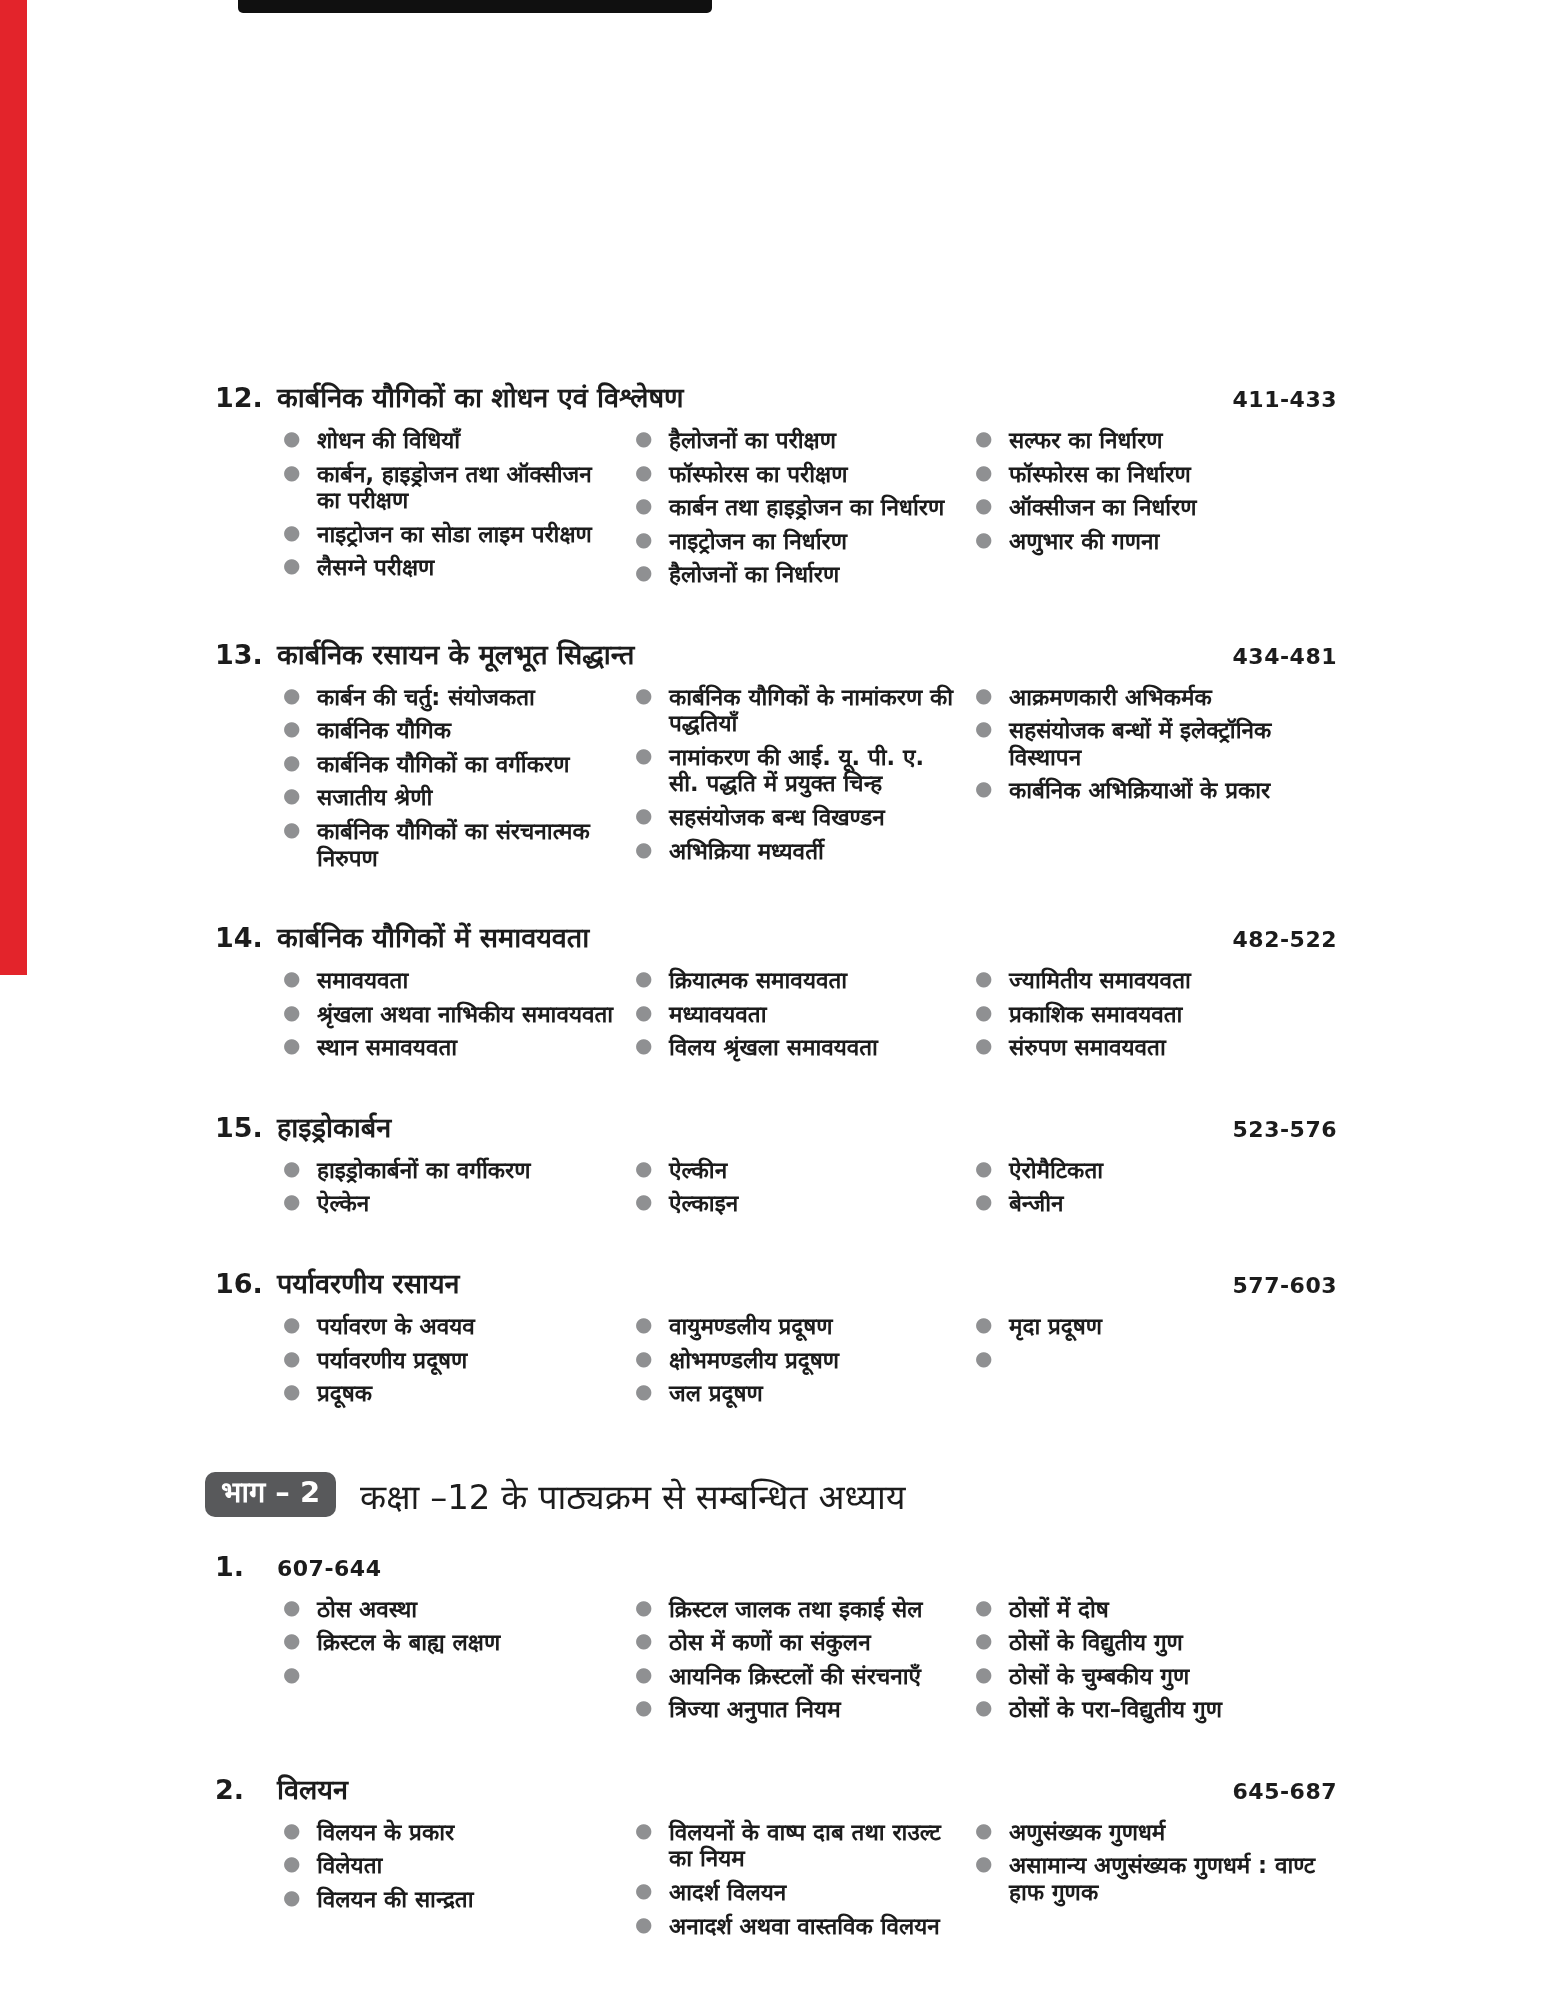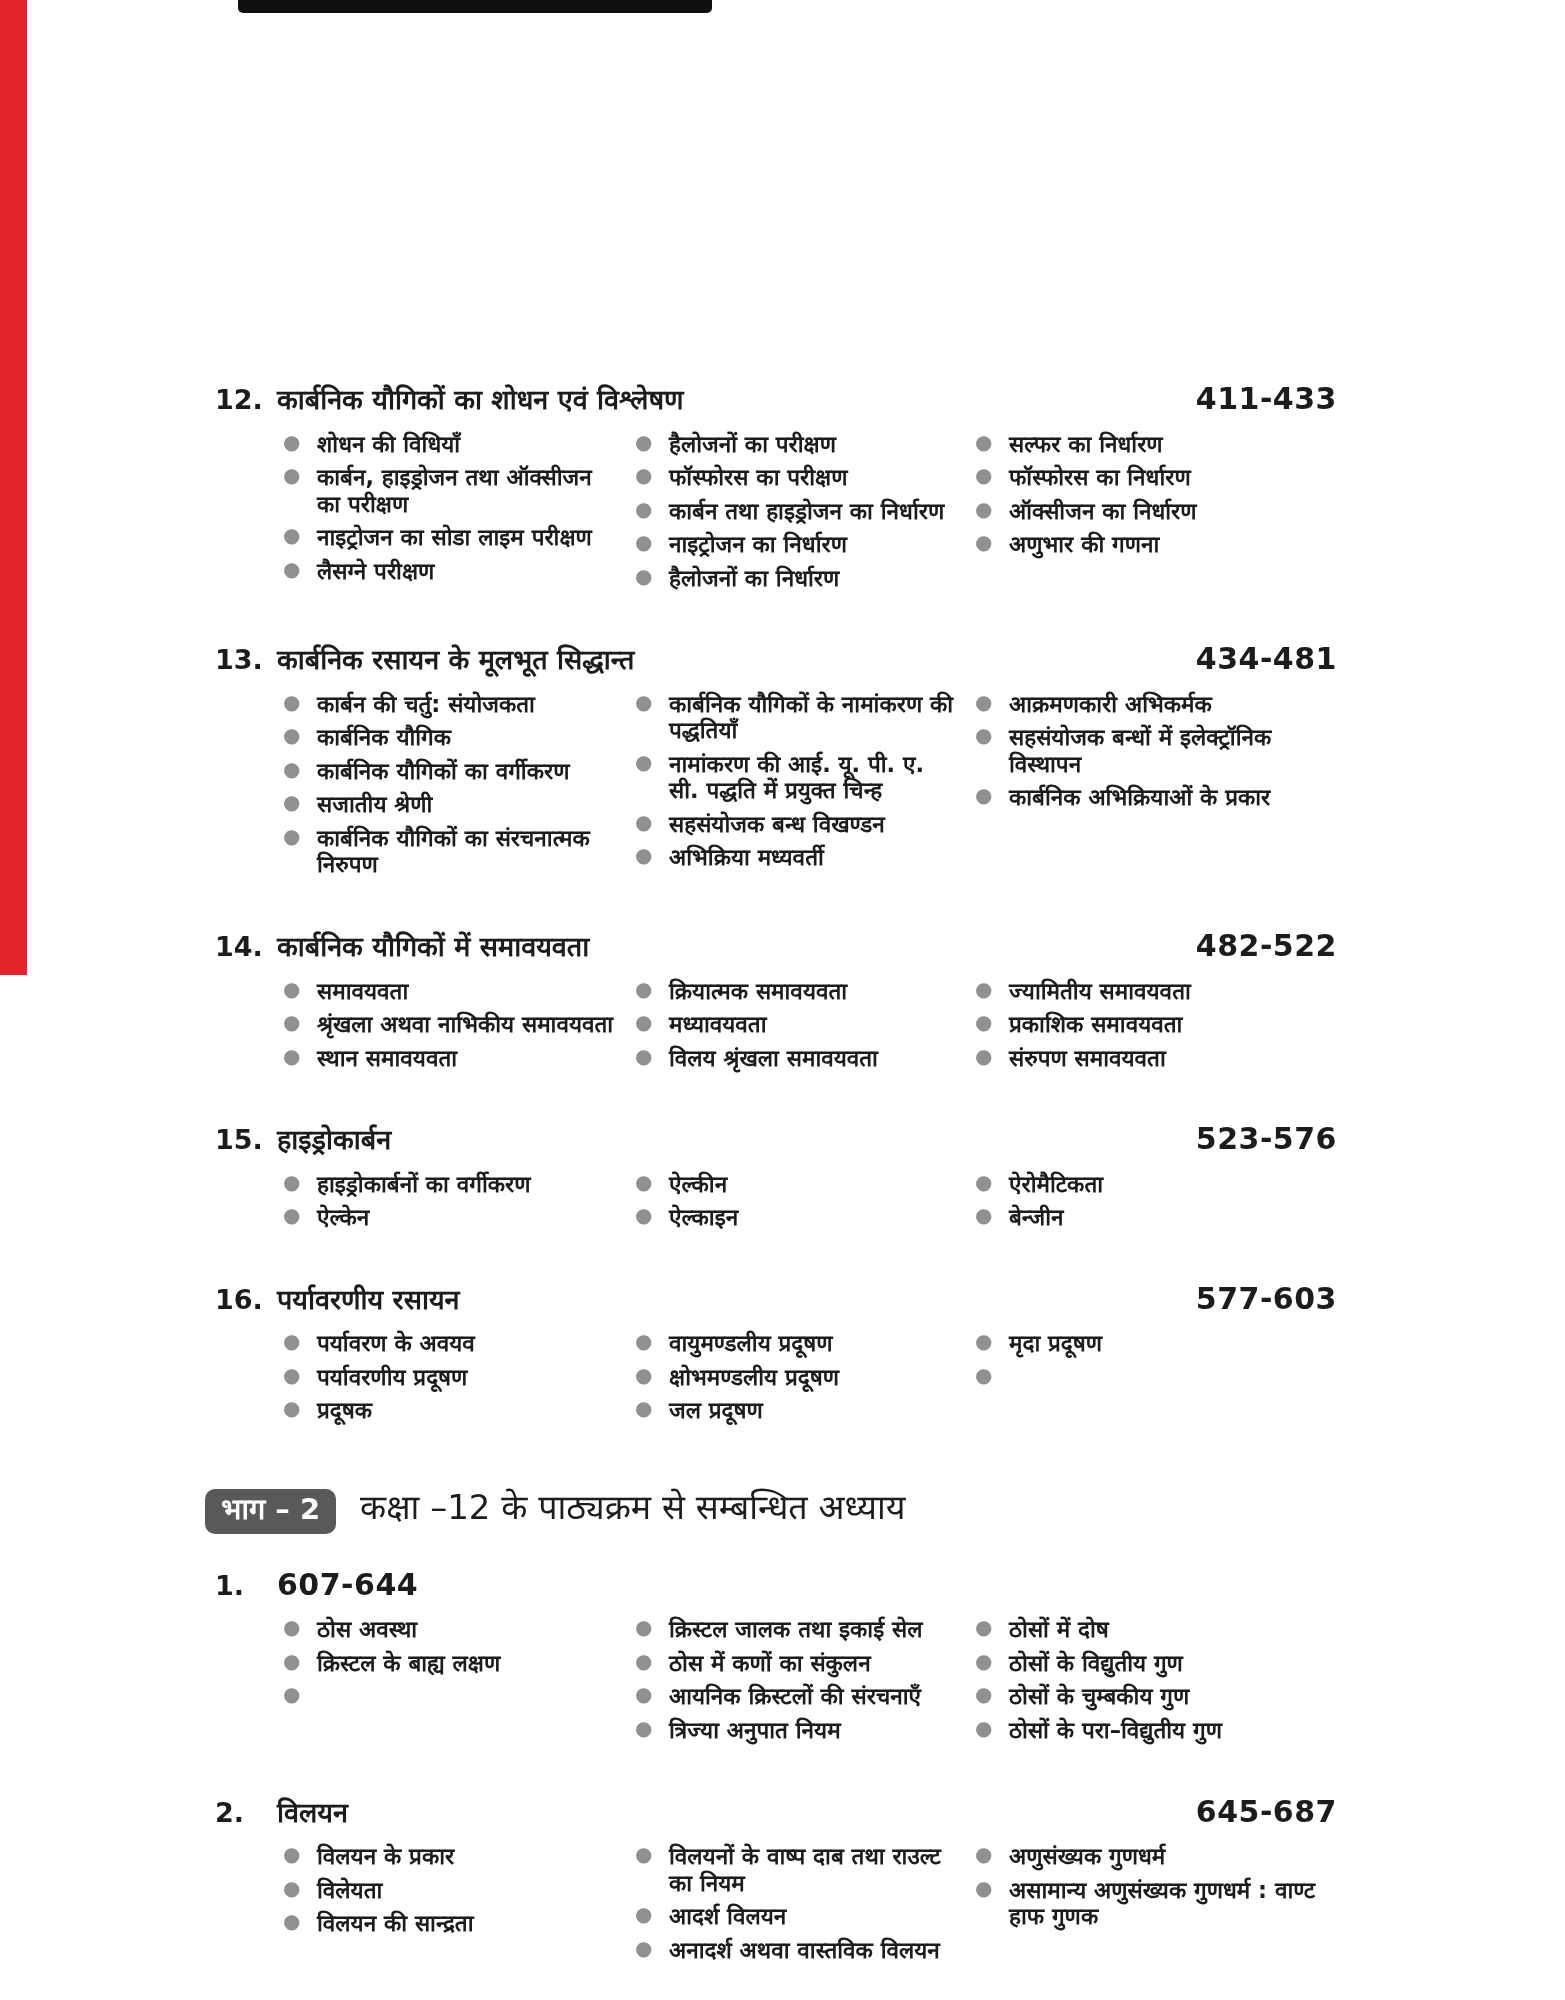--- a/index.html
+++ b/index.html
@@ -28,41 +28,41 @@
   .toc{
     position:absolute;left:215px;top:382px;width:1122px;
   }
   .chapter{margin-bottom:44px;}
   .ch-head{
     display:flex;align-items:baseline;
     font-weight:bold;font-size:27px;line-height:1.15;
   }
   .ch-num{flex:0 0 62px;}
   .ch-title{flex:1 1 auto;padding-right:10px;}
-  .ch-pages{flex:0 0 auto;font-size:30px;letter-spacing:.5px;}
+  .ch-pages{flex:0 0 auto;font-size:22px;letter-spacing:.5px;}
   .ch-cols{
     display:grid;
     grid-template-columns:352px 340px auto;
     margin-left:66px;margin-top:14px;
     align-items:start;
   }
   ul.col{list-style:none;margin:0;padding:0 14px 0 0;}
   li.topic{
     position:relative;
     padding-left:36px;
     font-size:22.5px;font-weight:bold;line-height:1.18;
     margin-bottom:7px;
   }
   .dot{
     position:absolute;left:2px;top:1px;
     color:var(--dot-gray);
     font-size:20px;line-height:1;
   }
   .part2-header{
-    display:flex;align-items:flex-start;
+    display:flex;align-items:flex-end;
     margin:58px 0 34px -10px;
   }
   .part2-badge{
     background:var(--badge-gray);
     color:#ffffff;
     font-weight:bold;font-size:29px;line-height:1;
     padding:6px 16px 10px 16px;
     border-radius:10px;
     white-space:nowrap;
   }

